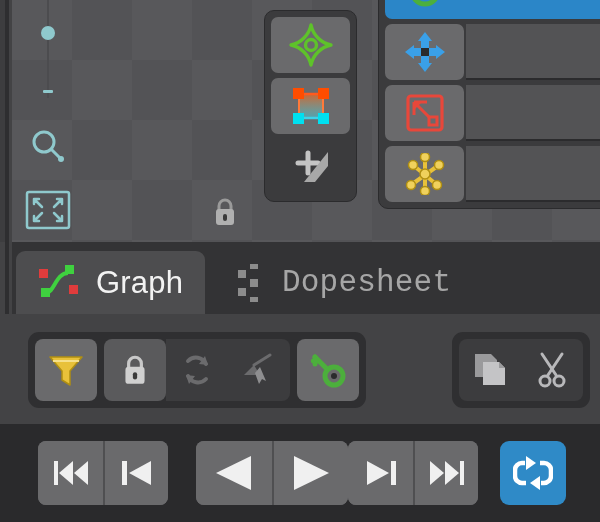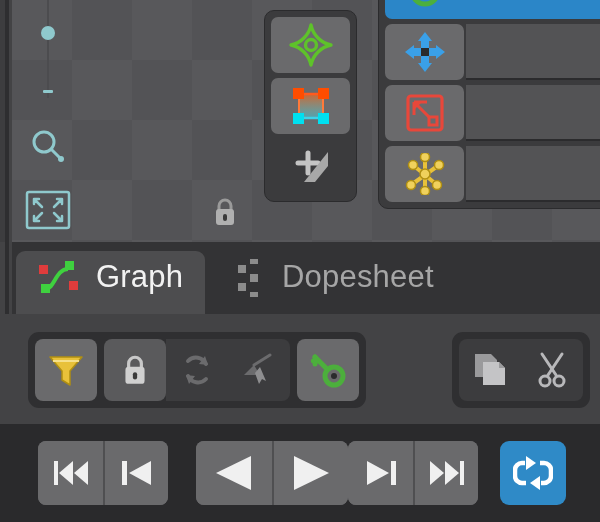--- a/index.html
+++ b/index.html
@@ -102,29 +102,29 @@
   #tabstrip {
     position: absolute; left: 0; top: 242px; width: 600px; height: 72px;
     background: #333335;
   }
   #tabstrip .gutter {
     position: absolute; left: 0; top: 0; width: 12px; height: 72px; background: #434345;
   }
   #tabstrip .gutter .in { position: absolute; left: 5px; top: 0; width: 4px; height: 72px; background: #2e2e30; }
   .tab {
     position: absolute; top: 9px; height: 63px;
-    display: flex; gap: 14px;
+    display: flex; align-items: center; gap: 14px;
     padding: 8px 22px;
     border-top-left-radius: 9px; border-top-right-radius: 9px;
   }
   .tab-label { font-size: 31px; letter-spacing: .2px; }
   #tab-graph { left: 16px; background: #4d4d4f; }
   #tab-graph .tab-label { color: #f2f2f2; }
   #tab-dope  { left: 214px; background: transparent; }
-  #tab-dope .tab-label { color: #a6a6a6; }
+  #tab-dope .tab-label { color: #a6a6a6; font-family: Liberation Mono, monospace; }
 
   
   #toolbar-row {
     position: absolute; left: 0; top: 314px; width: 600px; height: 110px;
     background: #434345;
   }
   .tb-group {
     position: absolute; top: 18px; height: 76px;
     background: #2f2f31; border-radius: 11px;
     padding: 7px; display: flex; align-items: center;

